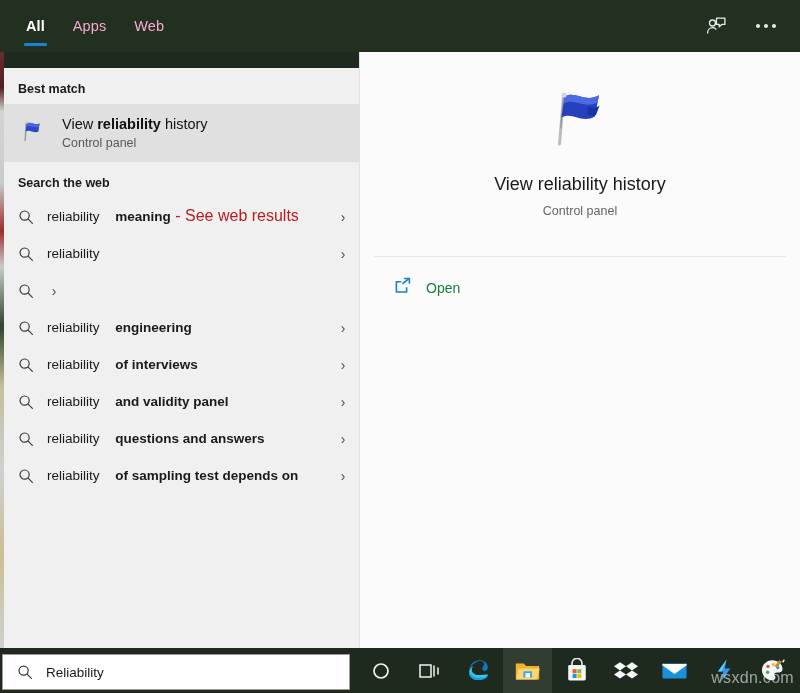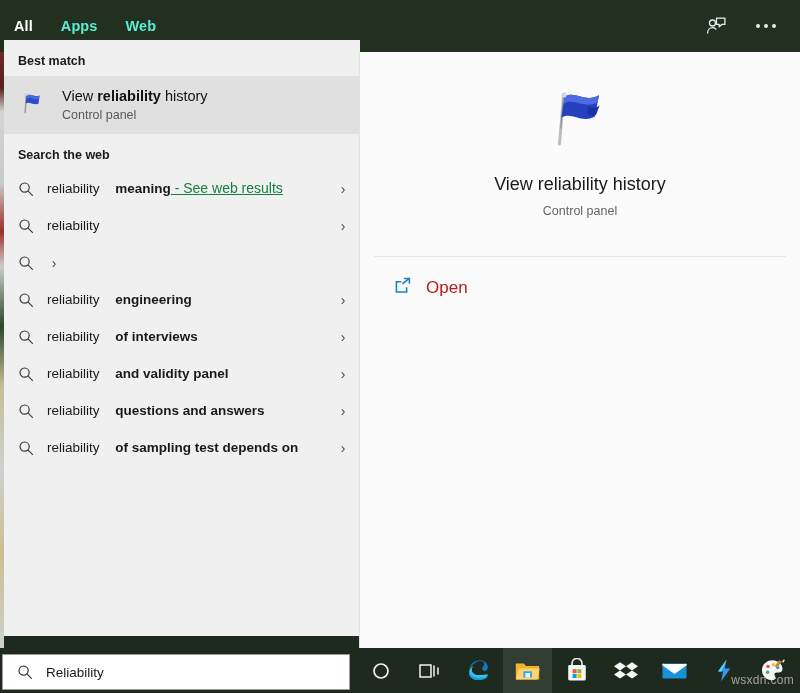--- a/index.html
+++ b/index.html
@@ -18,25 +18,25 @@
       #e8e8e8 22%, #b03030 30%, #e8e8e8 36%, #2f4a2f 46%,
       #e0d8b0 56%, #efefef 70%, #e8d8a8 84%, #efefef 100%);
     opacity: .85;
   }
 
   
   #header {
     position: absolute; left: 0; top: 0; width: 800px; height: 52px;
     background: #22301f; display: flex; align-items: stretch;
   }
-  .tabs { display: flex; align-items: stretch; padding-left: 0; }
+  .tabs { display: flex; align-items: stretch; padding-left: 12px; }
   .tab {
     position: relative; display: flex; align-items: center;
-    padding: 0 14px; color: #5eead4; font-size: 14.5px;
-    letter-spacing: .1px; cursor: default; white-space: nowrap; font-weight: bold;
+    padding: 0 14px; color: #f9a8d4; font-size: 14.5px;
+    letter-spacing: .1px; cursor: default; white-space: nowrap;
   }
   .tab.active { font-weight: bold; color: #ffffff; }
   .tab.active .ul {
     position: absolute; left: 12px; right: 12px; bottom: 6px;
     height: 3px; background: #1b7fd4; border-radius: 1px;
   }
   .tab .caret {
     display: inline-block; margin-left: 7px;
     border-left: 5px solid transparent; border-right: 5px solid transparent;
     border-top: 6px solid #e9ecea;
@@ -44,21 +44,21 @@
   .hdr-right { margin-left: auto; display: flex; align-items: center; padding-right: 14px; gap: 10px; }
   .hdr-btn {
     width: 40px; height: 40px; display: flex; align-items: center;
     justify-content: center; color: #e9ecea;
   }
   .dots { display: flex; gap: 4px; }
   .dots i { width: 4px; height: 4px; border-radius: 50%; background: #e9ecea; display: block; }
 
   
   #left {
-    position: absolute; left: 4px; top: 40px; width: 356px; height: 596px;
+    position: absolute; left: 4px; top: 68px; width: 356px; height: 596px;
     background: #f0f0f0;
   }
   #right {
     position: absolute; left: 360px; top: 52px; width: 440px; height: 596px;
     background: #fbfbfb;
   }
   #panel-div {
     position: absolute; left: 359px; top: 52px; width: 1px; height: 596px;
     background: #e2e2e2;
   }
@@ -78,59 +78,59 @@
   .best-title b { font-weight: bold; }
   .best-sub { font-size: 12.5px; color: #595959; margin-top: 3px; }
 
   
   .web-item {
     display: flex; align-items: center; gap: 13px;
     min-height: 37px; padding: 0 10px 0 14px; cursor: default;
   }
   .web-label { font-size: 13.5px; color: #1a1a1a; flex: 1; line-height: 1.3; }
   .web-label b { font-weight: bold; margin-left: 12px; }
-  .web-label .grey { color: #15803d; font-size: 14px; text-decoration: underline; }
+  .web-label .grey { color: #b91c1c; font-size: 16px; }
   .chev { color: #4a4a4a; font-size: 14px; width: 14px; text-align: center; }
 
   
   .mag { width: 16px; height: 16px; flex: 0 0 16px; }
   .mag svg { display: block; }
 
   
   .prev-card { padding: 34px 0 26px; text-align: center; }
   .prev-icon { margin: 0 auto 22px; width: 72px; height: 66px; }
   .prev-title { font-size: 18px; color: #1a1a1a; margin-bottom: 9px; }
   .prev-sub { font-size: 12.5px; color: #666; }
   .prev-sep { height: 1px; background: #e6e6e6; margin: 12px 14px 0; }
   .open-row {
     display: flex; align-items: center; gap: 14px;
     height: 46px; padding: 0 34px; margin-top: 8px; cursor: default;
   }
-  .open-label { font-size: 17px; color: #b91c1c; }
+  .open-label { font-size: 14px; color: #15803d; }
 
   
   #taskbar {
     position: absolute; left: 0; top: 648px; width: 800px; height: 45px;
     background: #1e2a1e; display: flex; align-items: center;
   }
   #searchbox {
     position: absolute; left: 2px; top: 654px; width: 348px; height: 36px;
     background: #ffffff; border: 1px solid #9a9a9a;
     display: flex; align-items: center; gap: 13px; padding: 0 14px;
   }
   #search-value { font-size: 13.5px; color: #1a1a1a; }
   .tb-icons { margin-left: 356px; display: flex; align-items: center; }
   .tb-btn {
     position: relative; width: 49px; height: 45px;
     display: flex; align-items: center; justify-content: center;
   }
   .tb-btn.active { background: rgba(255,255,255,.09); }
   .watermark {
     position: absolute; right: 6px; bottom: 6px;
-    font-size: 12px; color: rgba(235,235,235,.62);
+    font-size: 16px; color: rgba(235,235,235,.62);
     letter-spacing: .3px; pointer-events: none;
   }
 </style>
 </head>
 <body>
 
 <div id="screen">
 
   <div class="edge-left"></div>
 

